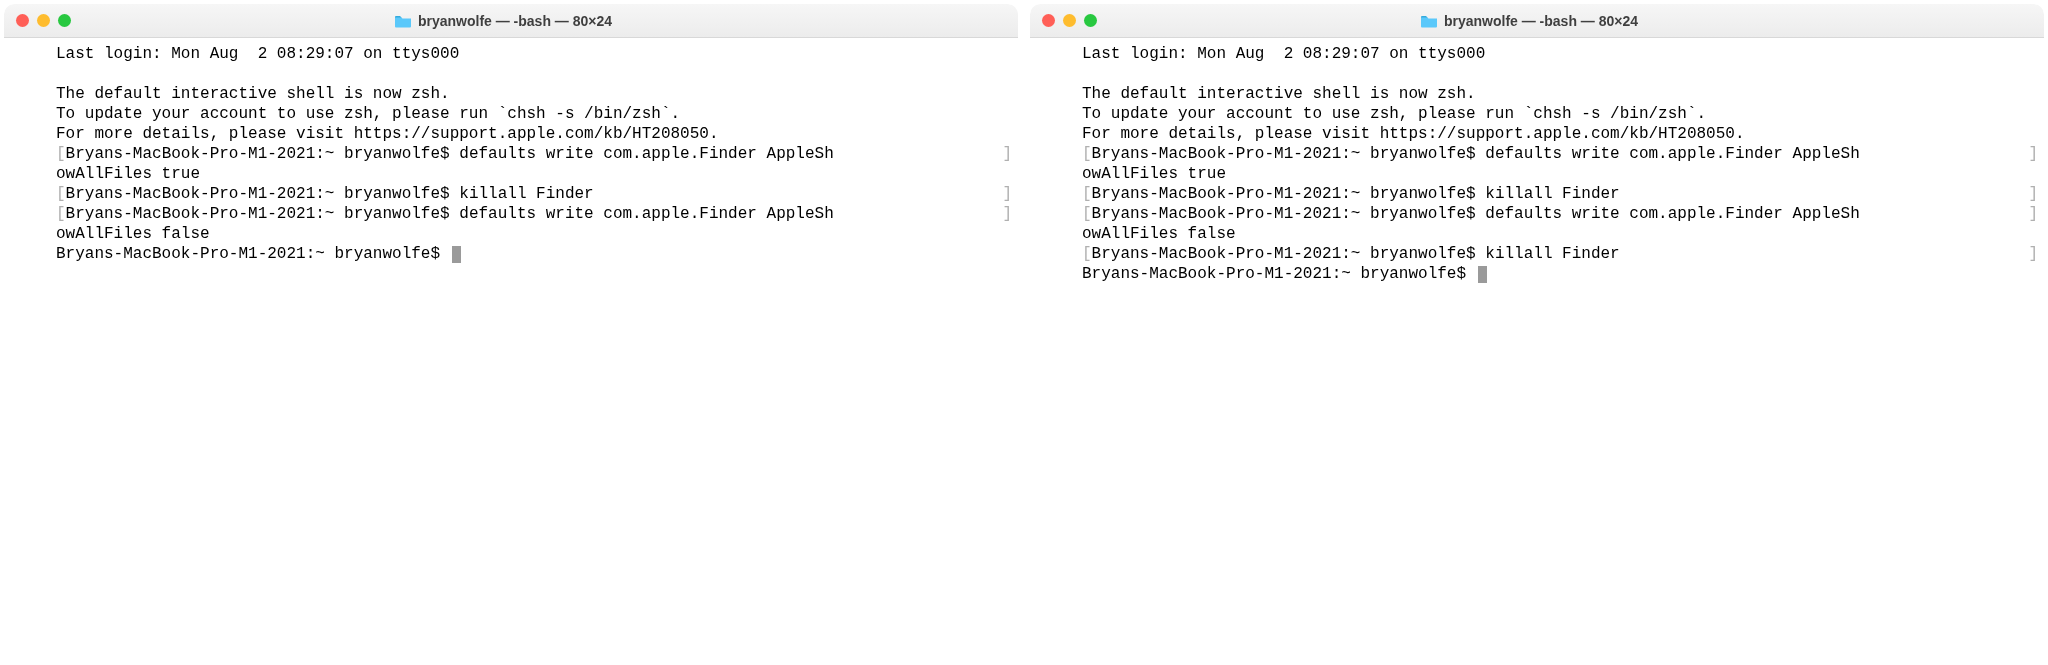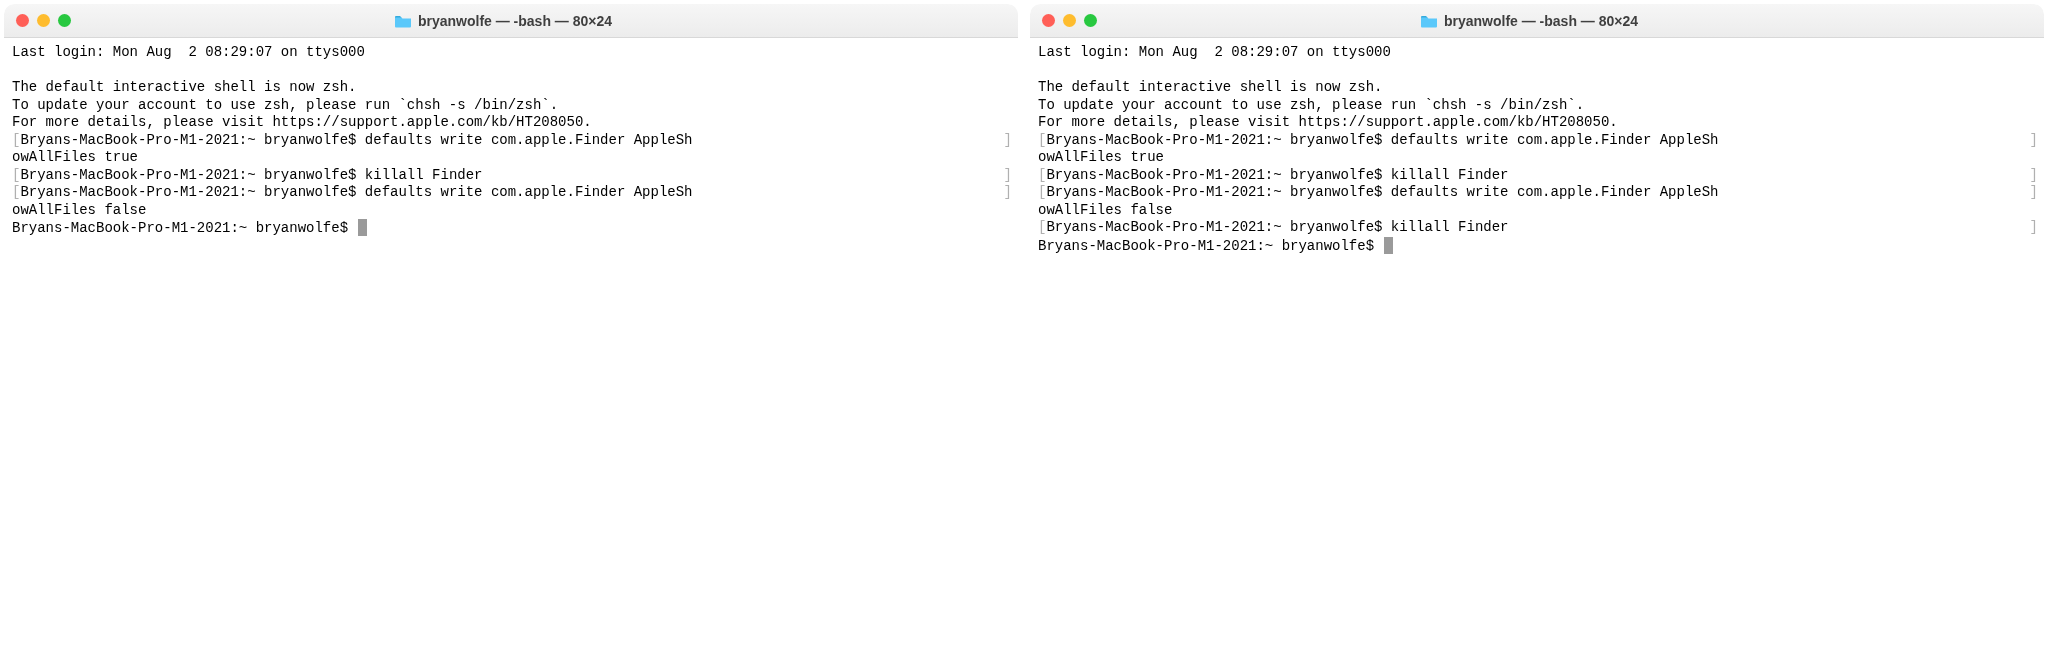--- a/index.html
+++ b/index.html
@@ -59,25 +59,26 @@
     .title-text {
       font-family: -apple-system, BlinkMacSystemFont, "Helvetica Neue", sans-serif;
       font-size: 14px;
       font-weight: 600;
       color: #3f3f3f;
     }
     .terminal-body {
       flex: 1;
       background: #ffffff;
       padding: 6px 6px 6px 8px;
-      font-size: 14px;
+      font-size: 16px;
       line-height: 1.25;
       color: #000;
       white-space: pre;
       overflow: hidden;
+      margin-left: 44px;
     }
     .term-line {
       display: block;
     }
     .bracket {
       color: #b0b0b0;
     }
     .blank-line {
       height: 1.25em;
     }

